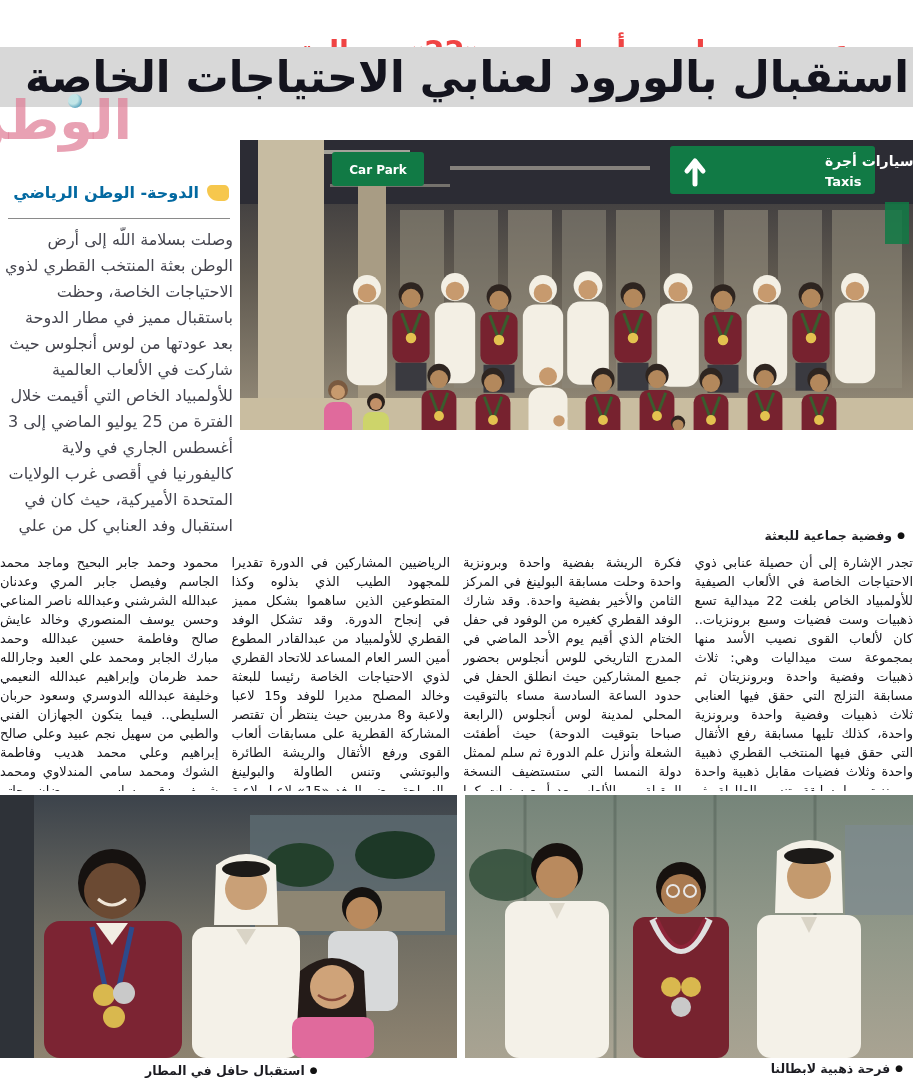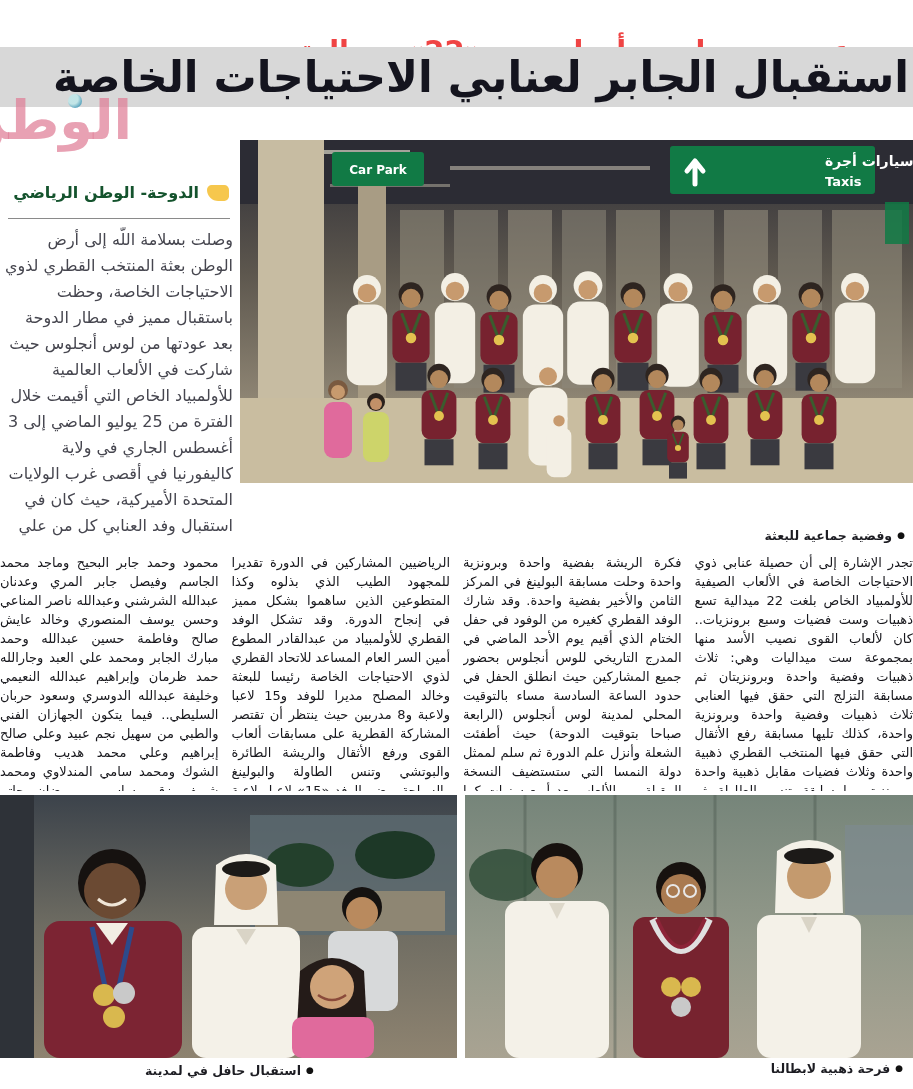--- a/index.html
+++ b/index.html
@@ -36,33 +36,33 @@
   }
   .byline-row {
     position:absolute; top:183px; left:0; width:233px;
     display:flex; flex-direction:row; align-items:center; justify-content:flex-start;
     direction:rtl; gap:8px; padding-right:4px;
   }
   .byline-marker {
     width:22px; height:16px; border-radius:5px 5px 5px 12px;
     background:#f6c74d; flex:0 0 auto;
   }
-  .byline-text { font-size:16px; font-weight:bold; color:#14532d; white-space:nowrap; }
+  .byline-text { font-size:16px; font-weight:bold; color:#0369a1; white-space:nowrap; }
   .byline-rule {
     position:absolute; top:218px; left:8px; width:222px; height:0;
     border-top:1px solid #8a8a8a;
   }
   .intro-col {
     position:absolute; top:227px; left:0; width:233px; height:316px;
     direction:rtl; text-align:right; font-size:16px; line-height:26px;
     color:#46464f; overflow:hidden; padding-left:2px;
   }
   .photo { position:absolute; overflow:hidden; background:#777; }
   .photo svg { display:block; }
-  .photo-main { top:140px; left:240px; width:673px; height:343px; }
+  .photo-main { top:140px; left:240px; width:673px; height:290px; }
   .photo-bl { top:795px; left:0; width:457px; height:263px; }
   .photo-br { top:795px; left:465px; width:448px; height:263px; }
   .caption {
     position:absolute; direction:rtl; font-size:12.5px; font-weight:bold;
     color:#1c1c22; white-space:nowrap;
   }
   .caption .bullet { font-size:9px; vertical-align:2px; margin-left:5px; color:#111; }
   .caption-main { top:528px; right:8px; }
   .caption-bl { top:1063px; left:145px; direction:rtl; }
   .caption-br { top:1061px; right:10px; }
@@ -77,21 +77,21 @@
   }
 </style>
 </head>
 <body>
 
 <div class="page">
 
   <div class="kicker">بعد عودته من لوس أنجلوس بـ«22» ميدالية</div>
 
   <div class="headline-band">
-    <div class="headline">استقبال الجابر لعنابي الاحتياجات الخاصة</div>
+    <div class="headline">استقبال بالورود لعنابي الاحتياجات الخاصة</div>
   </div>
 
   <div class="logo">
     <span>الوطن</span>
     <span class="globe"></span>
   </div>
 
   <div class="byline-row">
     <span class="byline-marker"></span>
     <span class="byline-text">الدوحة- الوطن الرياضي</span>
@@ -305,20 +305,20 @@
         <path d="M312 56 Q344 34 376 56 L378 118 L310 118 Z" fill="#f4f1e8"></path>
         <circle cx="344" cy="82" r="22" fill="#c49a6e"></circle>
         <ellipse cx="344" cy="61" rx="25" ry="8" fill="#1c1a18"></ellipse>
         <rect x="292" y="120" width="104" height="143" rx="14" fill="#f4f1e8"></rect>
         <path d="M336 122 L344 138 L352 122" fill="#d9d4c6"></path>
       </g>
     </svg>
   </div>
 
   <div class="caption caption-bl">
-    <span class="bullet">●</span><span>استقبال حافل في لمدينة</span>
+    <span class="bullet">●</span><span>استقبال حافل في المطار</span>
   </div>
 
   <div class="caption caption-br">
     <span class="bullet">●</span><span>فرحة ذهبية لابطالنا</span>
   </div>
 
 </div>
 
 </body></html>

